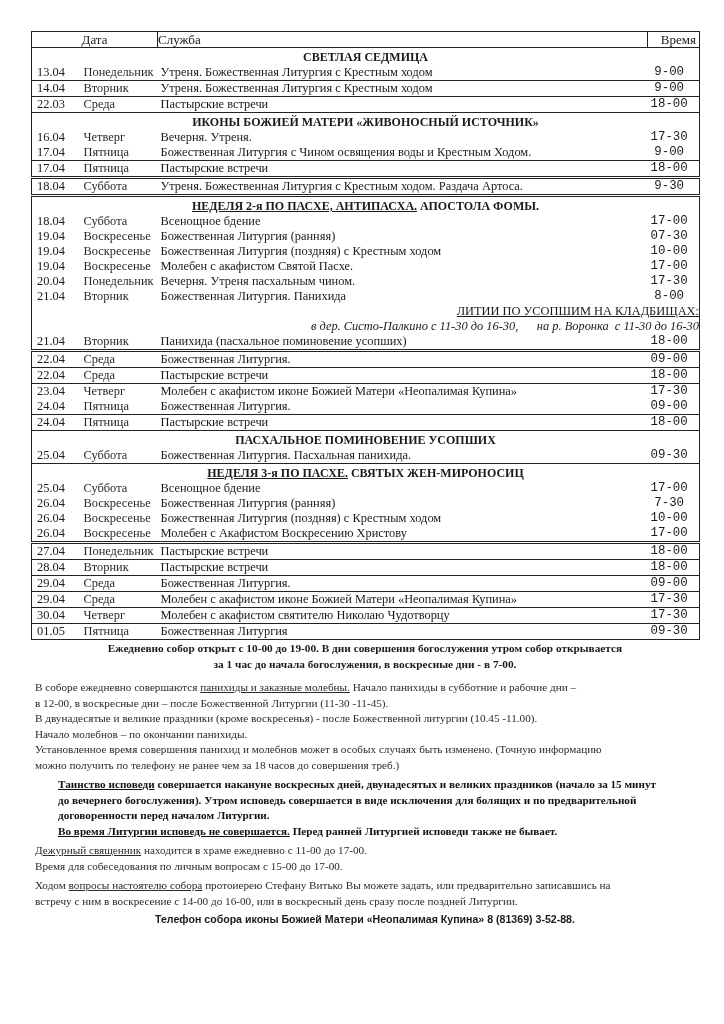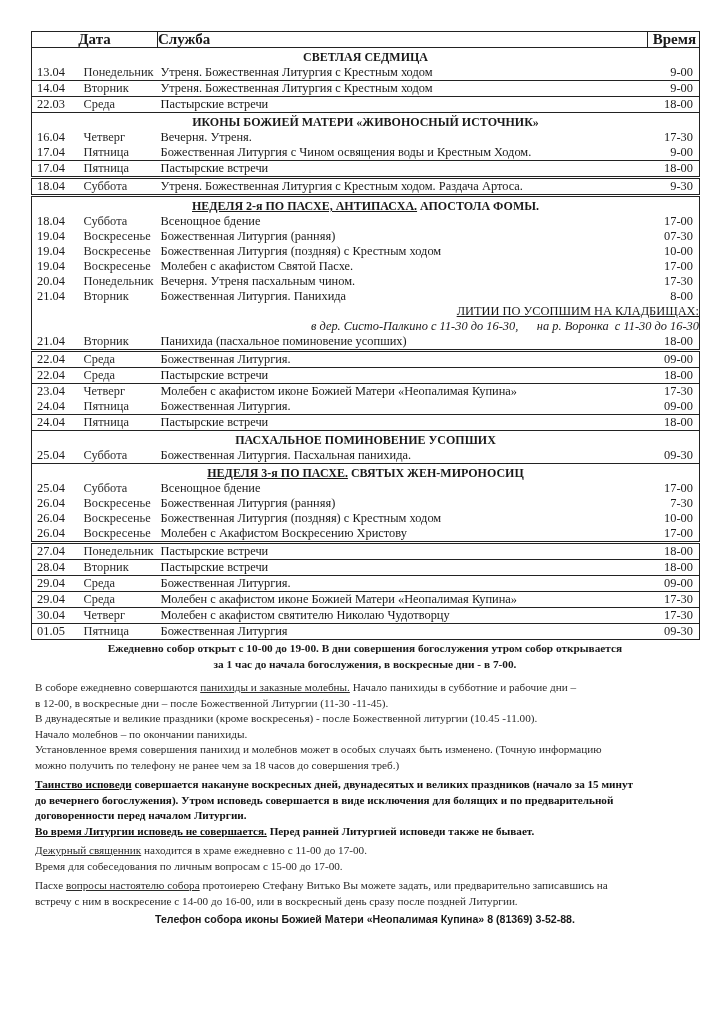--- a/index.html
+++ b/index.html
@@ -13,48 +13,48 @@
     width: 668px; border-collapse: collapse; table-layout: fixed;
     font-size: 12.4px; line-height: 15px;
     border: 1.5px solid #222;
   }
   table.schedule col.c-date { width: 48px; }
   table.schedule col.c-day { width: 78px; }
   table.schedule col.c-svc { width: 490px; }
   table.schedule col.c-time { width: 52px; }
 
   thead th {
-    font-weight: bold; font-size: 15px; height: 15px; padding: 0;
+    font-weight: normal; font-size: 13px; height: 15px; padding: 0;
     border-bottom: 1.5px solid #222;
   }
   thead th.h-date { text-align: center; border-right: 0; }
   thead th.h-svc { text-align: left; border-left: 1.5px solid #222; border-right: 1.5px solid #222; }
   thead th.h-time { text-align: right; padding-right: 3px; }
 
   td { padding: 0 0 0 3px; white-space: nowrap; overflow: hidden; height: 15px; vertical-align: bottom; }
   td.t-date { padding-left: 5px; }
   td.t-day { padding-left: 4px; color: #2a2a2a; }
   td.t-svc { padding-left: 3px; }
-  td.t-time { text-align: right; padding-right: 6px; }
+  td.t-time { text-align: right; padding-right: 15px; font-family: Liberation Mono, monospace; }
   tr.sec td {
     text-align: center; font-weight: bold; font-size: 12px; padding: 1px 0 0 0; height: 16px;
   }
   tr.sec .u { text-decoration: underline; }
   tr.note td { text-align: right; padding: 0; }
   tr.note.it td { font-style: italic; }
   tr.note .u { text-decoration: underline; }
   tr.b-top td { border-top: 1.5px solid #222; }
   tr.dbl-top td { border-top: 3px double #222; }
 
   .notice {
     text-align: center; font-weight: bold; font-size: 11.3px; line-height: 16px;
   }
   .para { font-size: 11.2px; line-height: 15.5px; margin: 0; padding-left: 4px; color: #2b2b2b; }
   .para.g1 { margin-top: 8px; }
-  .para.bold { font-weight: bold; color: #111; }
+  .para.bold { font-weight: bold; color: #111; margin-left: 23px; }
   .para .u { text-decoration: underline; }
   .para.gap { margin-top: 4px; }
   .phone {
     text-align: center; font-family: "Liberation Sans", sans-serif; font-weight: bold;
     font-size: 10.6px; margin-top: 4px;
   }
 </style>
 </head>
 <body>
 
@@ -297,17 +297,17 @@
     <span class="u">Таинство исповеди</span><span> совершается накануне воскресных дней, двунадесятых и великих праздников (начало за 15 минут</span><br>
     <span>до вечернего богослужения). Утром исповедь совершается в виде исключения для болящих и по предварительной</span><br>
     <span>договоренности перед началом Литургии.</span><br>
     <span class="u">Во время Литургии исповедь не совершается.</span><span> Перед ранней Литургией исповеди также не бывает.</span>
   </p>
   <p class="para gap">
     <span class="u">Дежурный священник</span><span> находится в храме ежедневно с 11-00 до 17-00.</span><br>
     <span>Время для собеседования по личным вопросам  с 15-00 до 17-00.</span>
   </p>
   <p class="para gap">
-    <span>Пасхе </span><span class="u">вопросы настоятелю собора</span><span> протоиерею Стефану Витько Вы можете задать, или предварительно записавшись на</span><br>
+    <span>Ходом </span><span class="u">вопросы настоятелю собора</span><span> протоиерею Стефану Витько Вы можете задать, или предварительно записавшись на</span><br>
     <span>встречу с ним в  воскресение с 14-00 до 16-00, или в воскресный день сразу после поздней Литургии.</span>
   </p>
   <div class="phone">Телефон собора иконы Божией Матери «Неопалимая Купина» 8 (81369) 3-52-88.</div>
 </div>
 
 </body></html>

